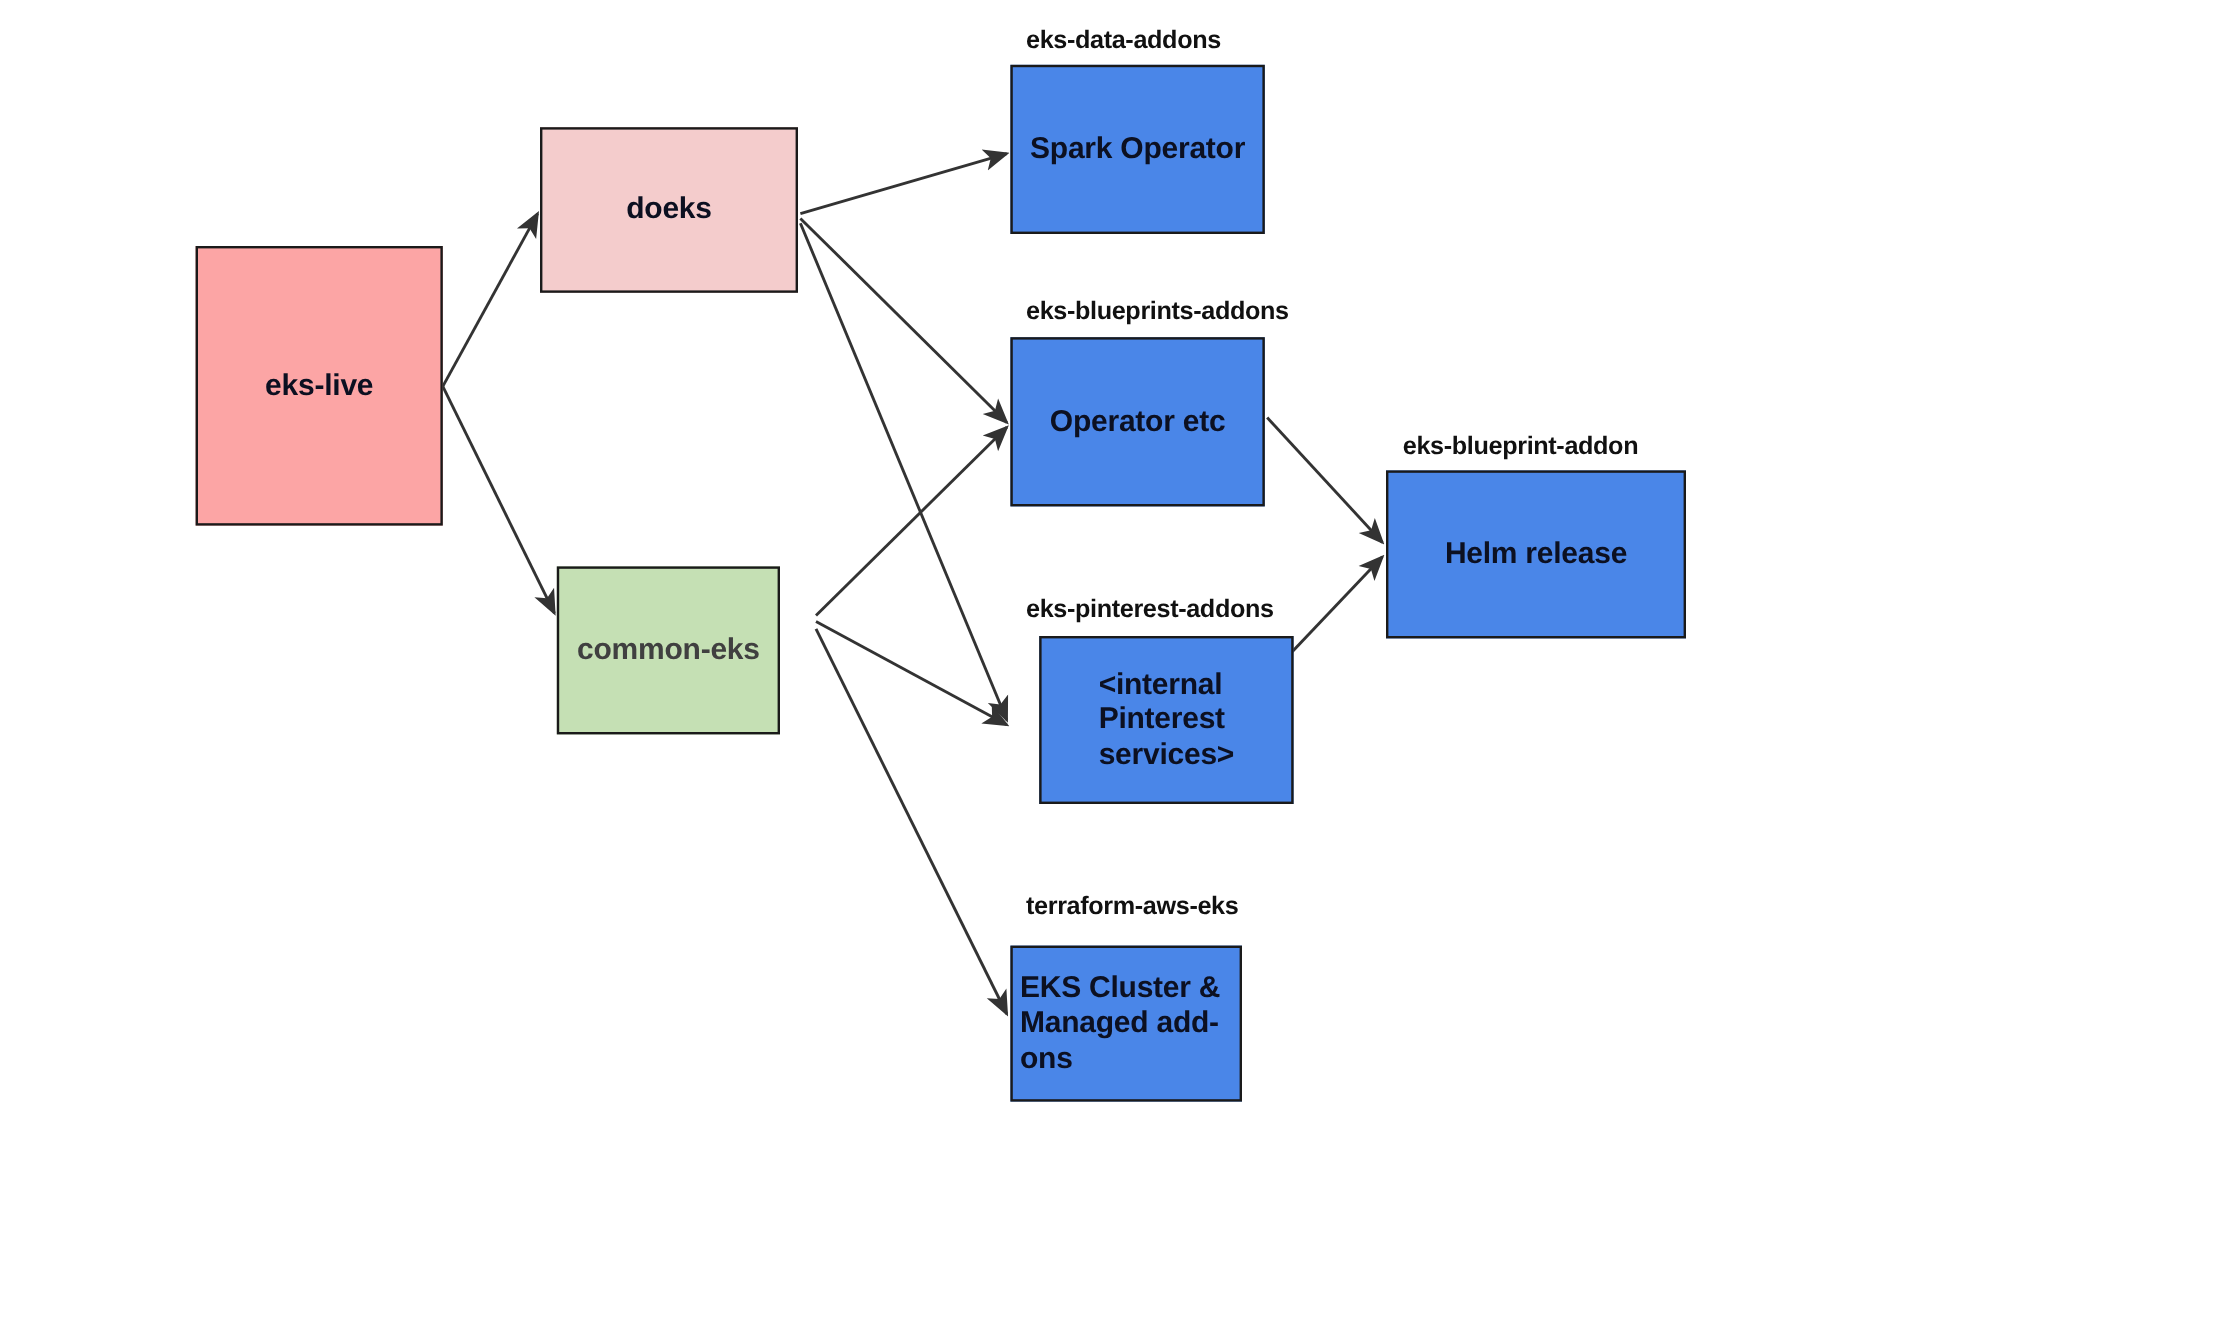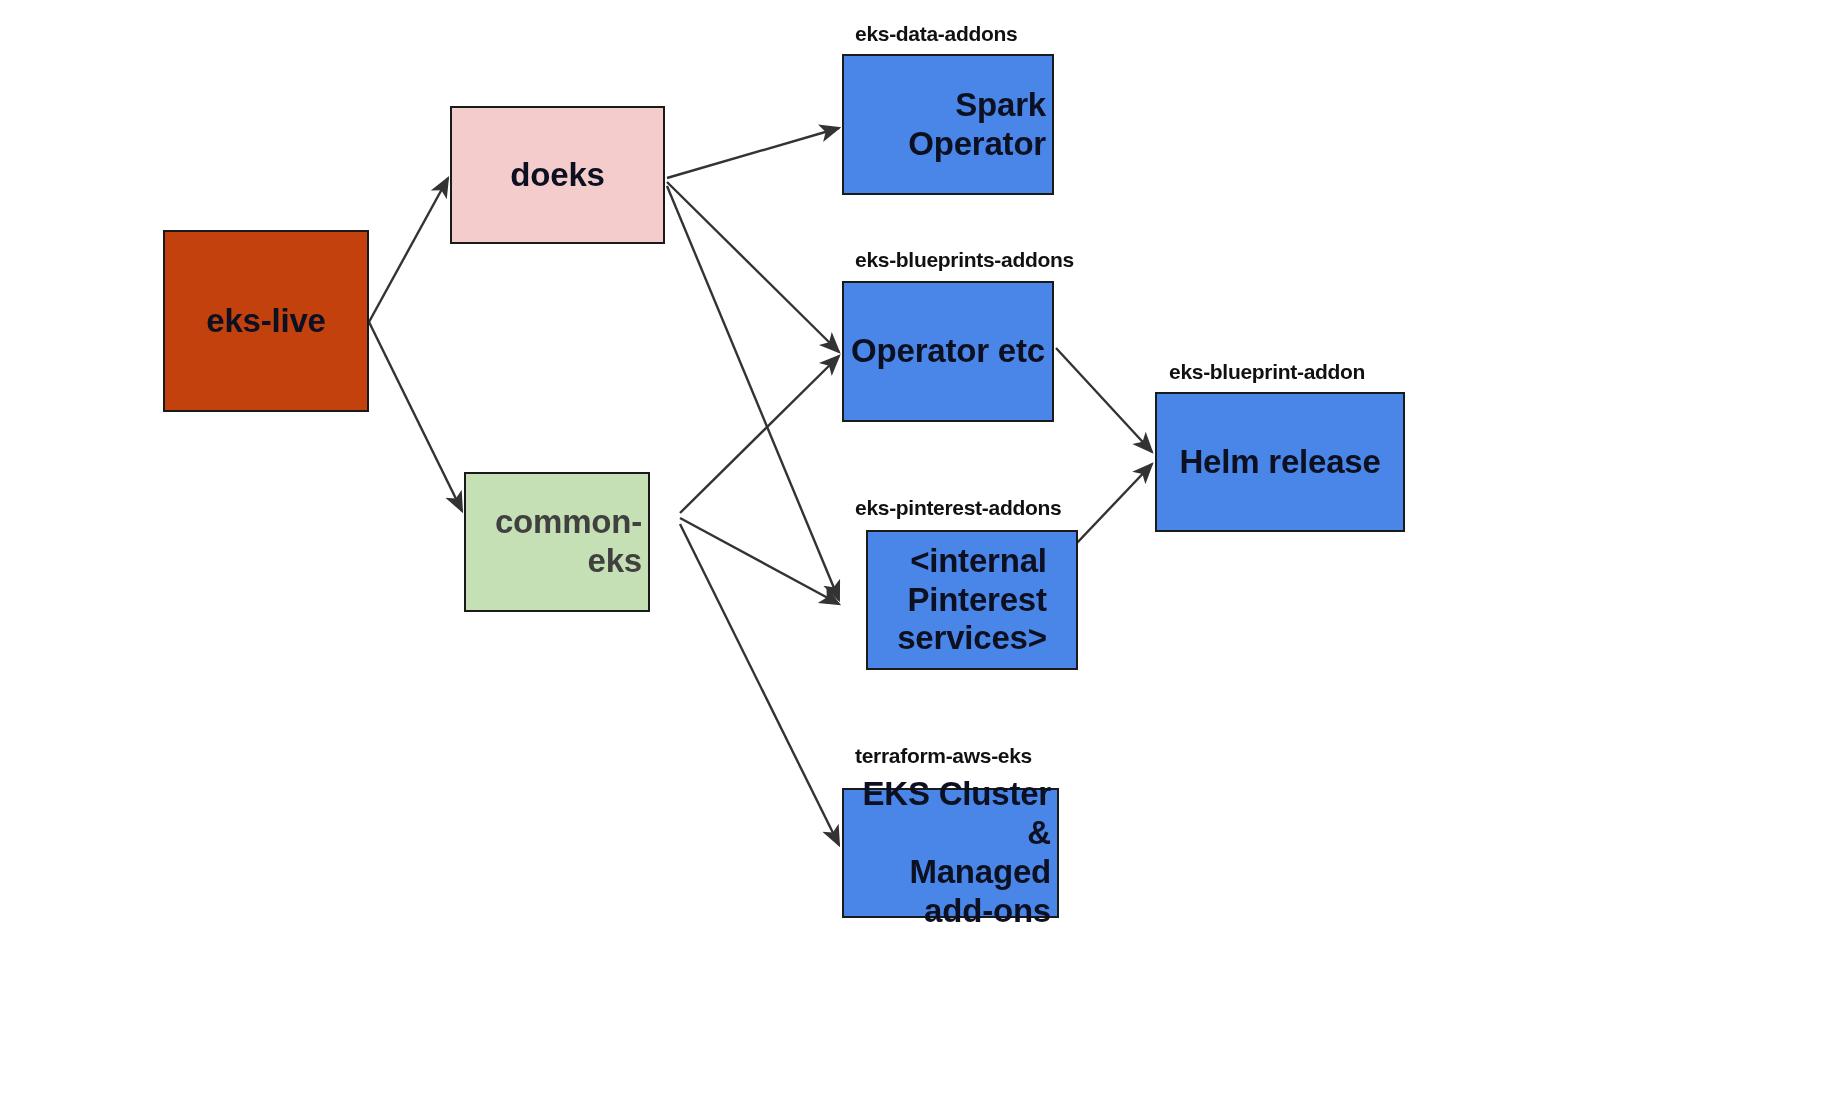--- a/index.html
+++ b/index.html
@@ -29,24 +29,24 @@
     height: 1106px;
     pointer-events: none;
   }
   .node {
     position: absolute;
     box-sizing: border-box;
     border: 2px solid #1a1a1a;
     display: flex;
     align-items: center;
     justify-content: center;
-    text-align: right;
+    text-align: left;
     color: #0c1021;
     font-weight: bold;
-    font-size: 33px;
+    font-size: 25px;
     line-height: 1.18;
     letter-spacing: -0.2px;
     padding: 2px 6px;
     white-space: pre-line;
   }
   .group-label {
     position: absolute;
     color: #111111;
     font-weight: bold;
     font-size: 21px;
@@ -73,29 +73,29 @@
         <line x1="667" y1="186" x2="839" y2="600" stroke="#333333" stroke-width="2.4" marker-end="url(#arrowhead)"></line>
         <line x1="680" y1="513" x2="839" y2="356" stroke="#333333" stroke-width="2.4" marker-end="url(#arrowhead)"></line>
         <line x1="680" y1="518" x2="839" y2="604" stroke="#333333" stroke-width="2.4" marker-end="url(#arrowhead)"></line>
         <line x1="680" y1="524" x2="839" y2="845" stroke="#333333" stroke-width="2.4" marker-end="url(#arrowhead)"></line>
         <line x1="1056" y1="348" x2="1152" y2="452" stroke="#333333" stroke-width="2.4" marker-end="url(#arrowhead)"></line>
         <line x1="1056" y1="565" x2="1152" y2="464" stroke="#333333" stroke-width="2.4" marker-end="url(#arrowhead)"></line>
       </g>
   </svg>
 
   <div id="nodes-group">
-      <div class="node" style="left: 163px; top: 205px; width: 206px; height: 182px; background: #c2410c; border-color: rgb(26, 26, 26); color: rgb(12, 16, 33); margin-top: 25px;">eks-live</div>
+      <div class="node" style="left: 163px; top: 205px; width: 206px; height: 233px; background: #fca5a5; border-color: rgb(26, 26, 26); color: rgb(12, 16, 33);">eks-live</div>
       <div class="node" style="left: 450px; top: 106px; width: 215px; height: 138px; background: rgb(244, 204, 204); border-color: rgb(26, 26, 26); color: rgb(12, 16, 33);">doeks</div>
       <div class="node" style="left: 464px; top: 472px; width: 186px; height: 140px; background: rgb(197, 224, 180); border-color: rgb(26, 26, 26); color: #404040;">common-eks</div>
       <div class="node" style="left: 842px; top: 54px; width: 212px; height: 141px; background: rgb(74, 134, 232); border-color: rgb(26, 26, 26); color: rgb(12, 16, 33);">Spark Operator</div>
       <div class="node" style="left: 842px; top: 281px; width: 212px; height: 141px; background: rgb(74, 134, 232); border-color: rgb(26, 26, 26); color: rgb(12, 16, 33);">Operator etc</div>
       <div class="node" style="left: 842px; top: 530px; width: 212px; height: 140px; background: rgb(74, 134, 232); border-color: rgb(26, 26, 26); color: rgb(12, 16, 33); margin-left: 24px;">&lt;internal
 Pinterest
 services&gt;</div>
-      <div class="node" style="left: 842px; top: 788px; width: 217px; height: 130px; background: rgb(74, 134, 232); border-color: rgb(26, 26, 26); color: rgb(12, 16, 33);">EKS Cluster &amp;
+      <div class="node" style="left: 842px; top: 788px; width: 193px; height: 130px; background: rgb(74, 134, 232); border-color: rgb(26, 26, 26); color: rgb(12, 16, 33);">EKS Cluster &amp;
 Managed add-ons</div>
       <div class="node" style="left: 1155px; top: 392px; width: 250px; height: 140px; background: rgb(74, 134, 232); border-color: rgb(26, 26, 26); color: rgb(12, 16, 33);">Helm release</div>
     </div>
   <div id="labels-group">
       <div class="group-label" style="left: 855px; top: 22px;">eks-data-addons</div>
       <div class="group-label" style="left: 855px; top: 248px;">eks-blueprints-addons</div>
       <div class="group-label" style="left: 855px; top: 496px;">eks-pinterest-addons</div>
       <div class="group-label" style="left: 855px; top: 744px;">terraform-aws-eks</div>
       <div class="group-label" style="left: 1169px; top: 360px;">eks-blueprint-addon</div>
     </div>

